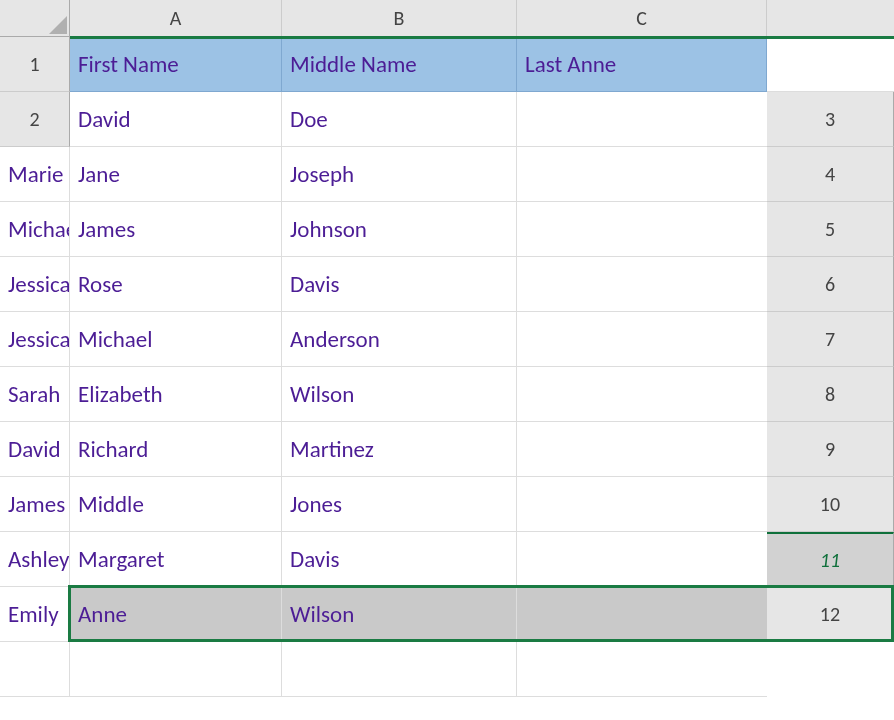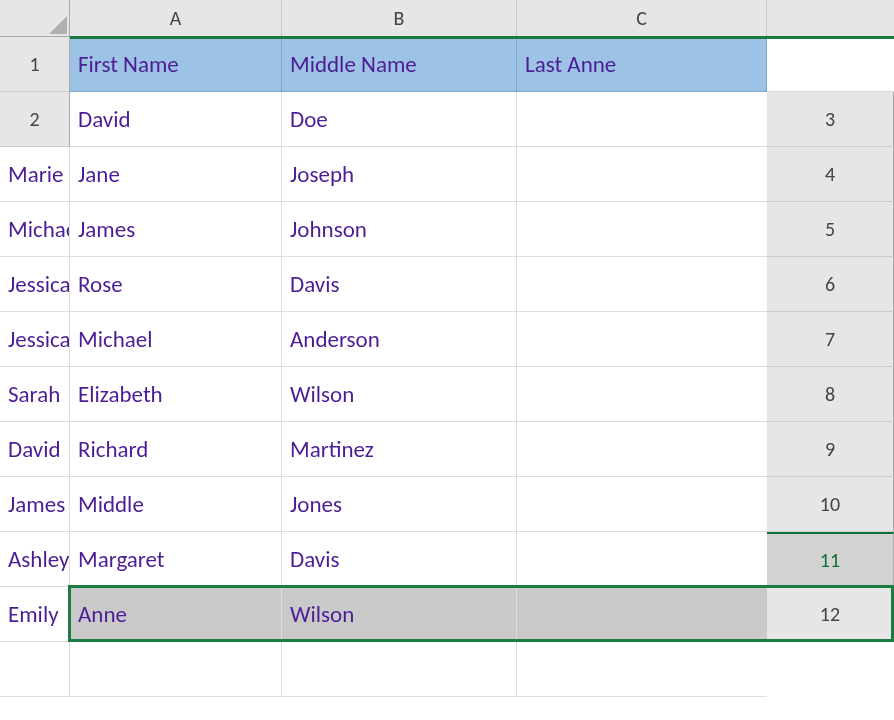--- a/index.html
+++ b/index.html
@@ -49,20 +49,21 @@
       font-size: 20px;
       color: #444;
       user-select: none;
     }
     .row-header.selected-row {
       background: #d2d2d2;
       border-top: 2px solid #0f703b;
       border-bottom: 2px solid #0f703b;
       color: #0f703b;
       font-weight: 500;
+      font-style: italic;
     }
     .cell {
       border-right: 1px solid #ddd;
       border-bottom: 1px solid #ddd;
       display: flex;
       align-items: center;
       padding: 0 8px;
       font-size: 23px;
       color: #4c1d95;
       background: #fff;

